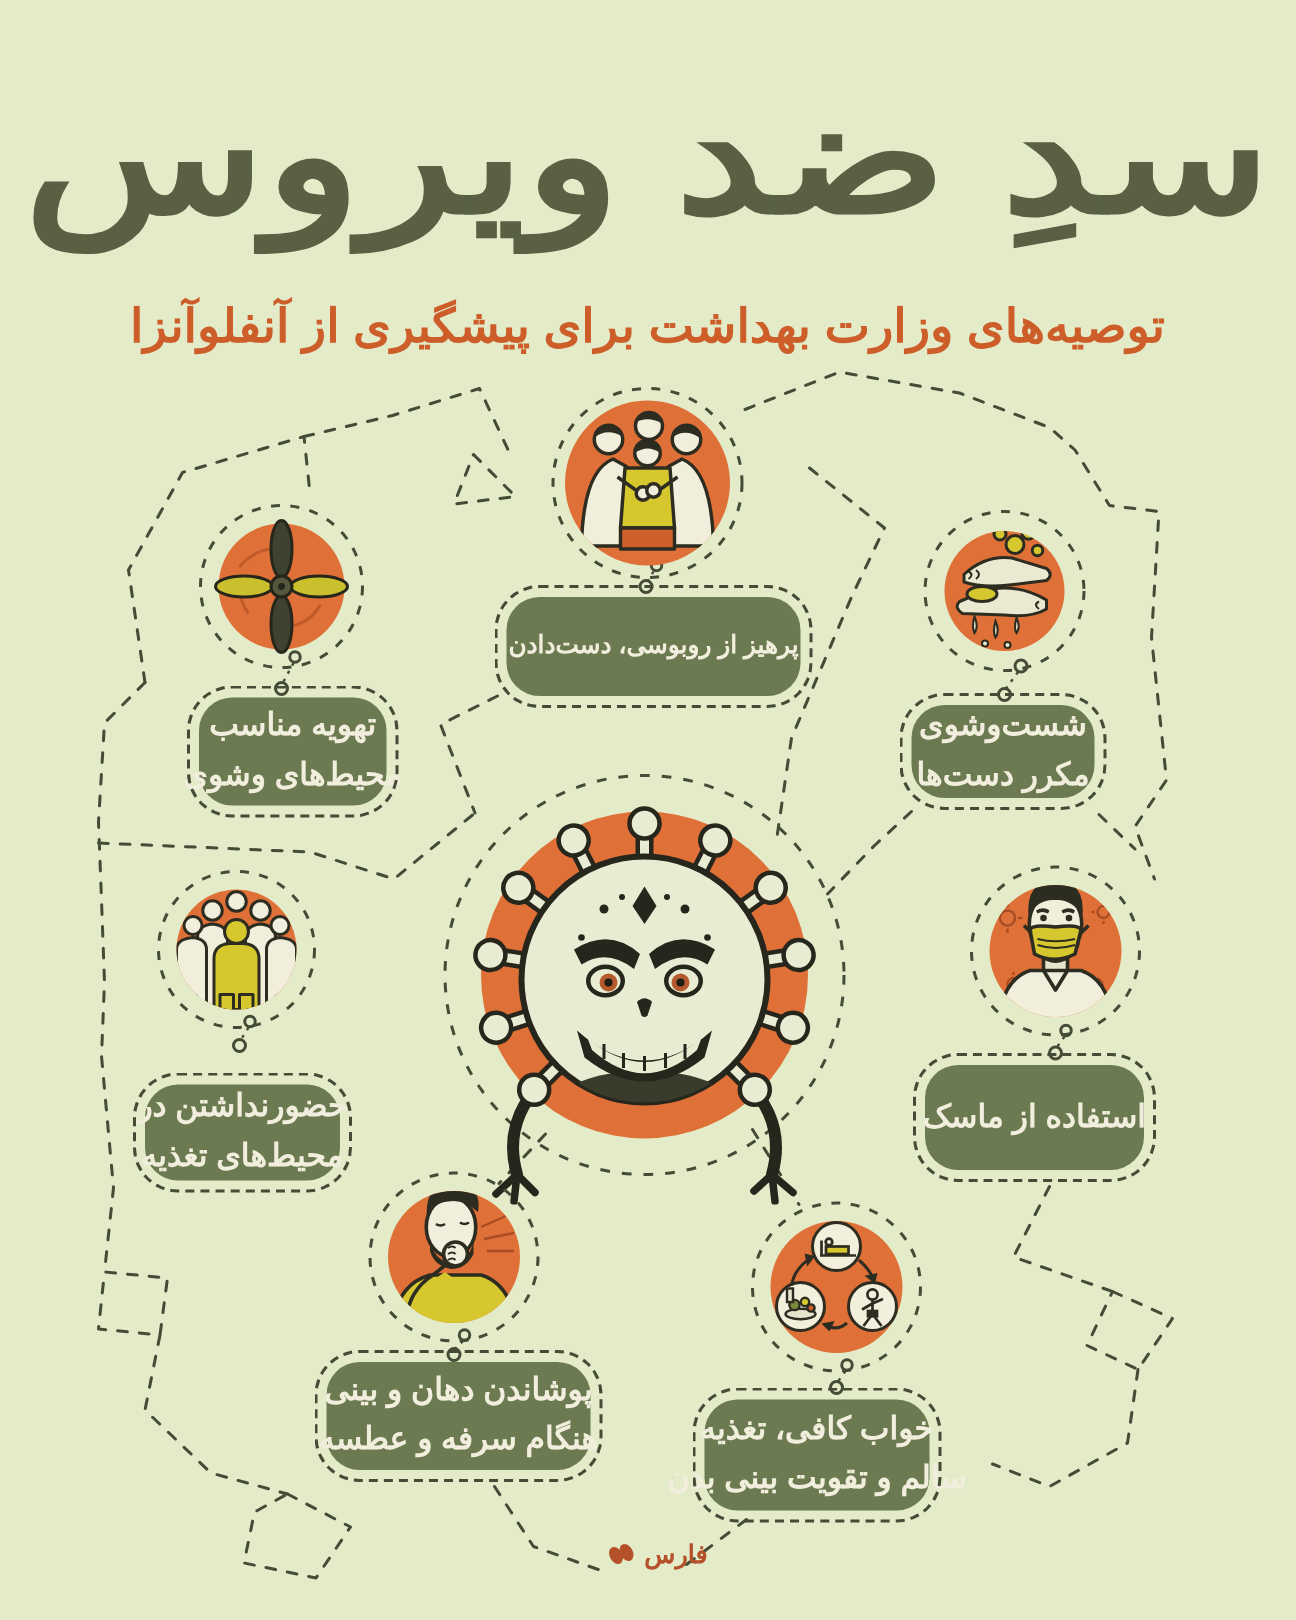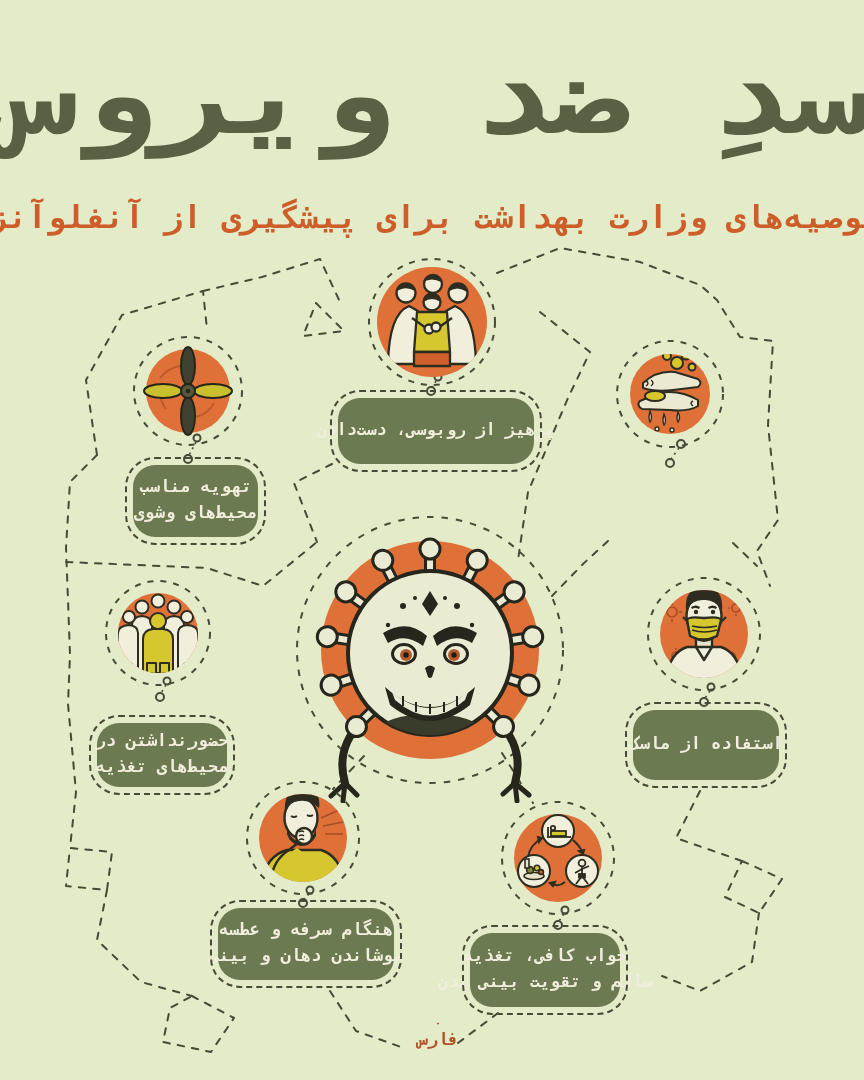--- a/index.html
+++ b/index.html
@@ -1,19 +1,19 @@
 <!DOCTYPE html>
 <html><head>
 <meta charset="utf-8">
 <style>
   html,body { margin:0; padding:0; background:#caced1; }
   .poster {
     position:relative; width:864px; height:1080px; margin:0 auto;
     background:#e3ebc8; overflow:hidden; direction:rtl;
-    font-family:Liberation Mono, monospace;
+    font-family:Liberation Sans, sans-serif;
   }
   .title {
     position:absolute; top:34px; left:0; right:0; text-align:center;
     font-size:108px; font-weight:bold; color:#596043; line-height:1.3;
     transform:scaleX(1.22); white-space:nowrap;
   }
   .subtitle {
     position:absolute; top:199px; left:0; right:0; text-align:center;
     font-size:31px; font-weight:bold; color:#cd5e2a;
     transform:scaleX(1.04); white-space:nowrap;
@@ -22,27 +22,27 @@
   .node svg { display:block; }
   .tip-label {
     position:absolute; background:#6b7a50; border-radius:22px;
     display:flex; flex-direction:column; justify-content:center; align-items:center;
     color:#f2eedd; font-weight:bold; text-align:center; z-index:3;
   }
   .tip-label::before {
     content:""; position:absolute; inset:-8px;
     border:2px dashed #454b36; border-radius:30px;
   }
-  .tip-label span { display:block; line-height:1.55; white-space:nowrap; font-size:17px; }
+  .tip-label span { display:block; line-height:1.55; white-space:nowrap; font-size:21px; }
   .tip-label.small span { font-size:16.5px; }
   .overlay { position:absolute; left:0; top:0; z-index:1; }
   .node { z-index:2; }
   .brand {
     position:absolute; left:398px; top:1022px; width:80px; height:28px;
-    display:flex; flex-direction:column; align-items:center; justify-content:center;
+    display:flex; align-items:center; justify-content:center;
     direction:ltr; gap:4px; z-index:3;
   }
   .brand-text { color:#b5512a; font-weight:bold; font-size:17px; direction:rtl; }
 </style>
 </head>
 <body>
 
 <div class="poster">
 
   <svg class="overlay" width="864" height="1080" viewBox="0 0 864 1080">
@@ -177,20 +177,24 @@
           <circle cx="59" cy="93" r="2"></circle>
         </g>
         <g stroke="#2d2c20" stroke-width="1.4" fill="none">
           <path d="M 33,44 q 4,2 0,5"></path>
           <path d="M 38,43 q 4,3 0,6"></path>
           <path d="M 80,64 q -4,2 0,5"></path>
         </g>
       </g>
     </svg>
   </div>
+  <div class="tip-label" style="left:608px;top:470px;width:122px;height:62px">
+    <span>شست‌وشوی</span>
+    <span>مکرر دست‌ها</span>
+  </div>
 
   <div class="node" style="left:285px;top:503px">
     <svg width="290" height="300" viewBox="0 0 290 300">
       <circle cx="145" cy="147" r="133" fill="none" stroke="#454b36" stroke-width="2" stroke-dasharray="6.5 8"></circle>
       <circle cx="145" cy="147" r="109" fill="#df7038"></circle>
       <clipPath id="cvb">
           <circle cx="145" cy="150" r="82"></circle>
         </clipPath>
 
       <g fill="none" stroke="#26261c" stroke-linecap="round">
@@ -341,21 +345,21 @@
         </g>
         <g fill="#2d2c20">
           <circle cx="52" cy="38" r="2.2"></circle>
             <circle cx="69" cy="38" r="2.2"></circle>
           <path d="M 47,33 q 5,-3 9,0 l -1,2 q -4,-2 -7,0 Z"></path>
           <path d="M 64,33 q 5,-3 9,0 l -1,2 q -4,-2 -7,0 Z"></path>
         </g>
       </g>
     </svg>
   </div>
-  <div class="tip-label" style="left:633px;top:710px;width:146px;height:70px">
+  <div class="tip-label" style="left:617px;top:710px;width:146px;height:70px">
     <span>استفاده از ماسک</span>
   </div>
 
   <div class="node" style="left:243px;top:778px">
     <svg width="120" height="120" viewBox="0 0 120 120">
       <circle cx="60" cy="60" r="56" fill="none" stroke="#454b36" stroke-width="2" stroke-dasharray="6 7"></circle>
       <clipPath id="cq">
           <circle cx="60" cy="60" r="44"></circle>
         </clipPath>
       <circle cx="60" cy="60" r="44" fill="#df7038"></circle>
@@ -374,22 +378,22 @@
           <path d="M 56,54 q 3,-2 5,0 M 56,58 q 3,-2 5,0 M 56,62 q 3,-2 5,0" fill="none" stroke-width="1.4"></path>
         </g>
         <g fill="none" stroke="#2d2c20" stroke-width="1.8">
           <path d="M 48,38 q 3,2 6,0"></path>
           <path d="M 64,37 q 3,2 6,0"></path>
         </g>
       </g>
     </svg>
   </div>
   <div class="tip-label" style="left:218px;top:908px;width:176px;height:72px">
+    <span>پوشاندن دهان و بینی</span>
     <span>هنگام سرفه و عطسه</span>
-    <span>پوشاندن دهان و بینی</span>
   </div>
 
   <div class="node" style="left:498px;top:798px">
     <svg width="120" height="120" viewBox="0 0 120 120">
       <circle cx="60" cy="60" r="56" fill="none" stroke="#454b36" stroke-width="2" stroke-dasharray="6 7"></circle>
       <circle cx="60" cy="60" r="44" fill="#df7038"></circle>
       <g stroke="#2d2c20" stroke-width="2" fill="#f2efdc">
         <circle cx="60" cy="33" r="16"></circle>
         <circle cx="36" cy="73" r="16"></circle>
         <circle cx="84" cy="73" r="16"></circle>

